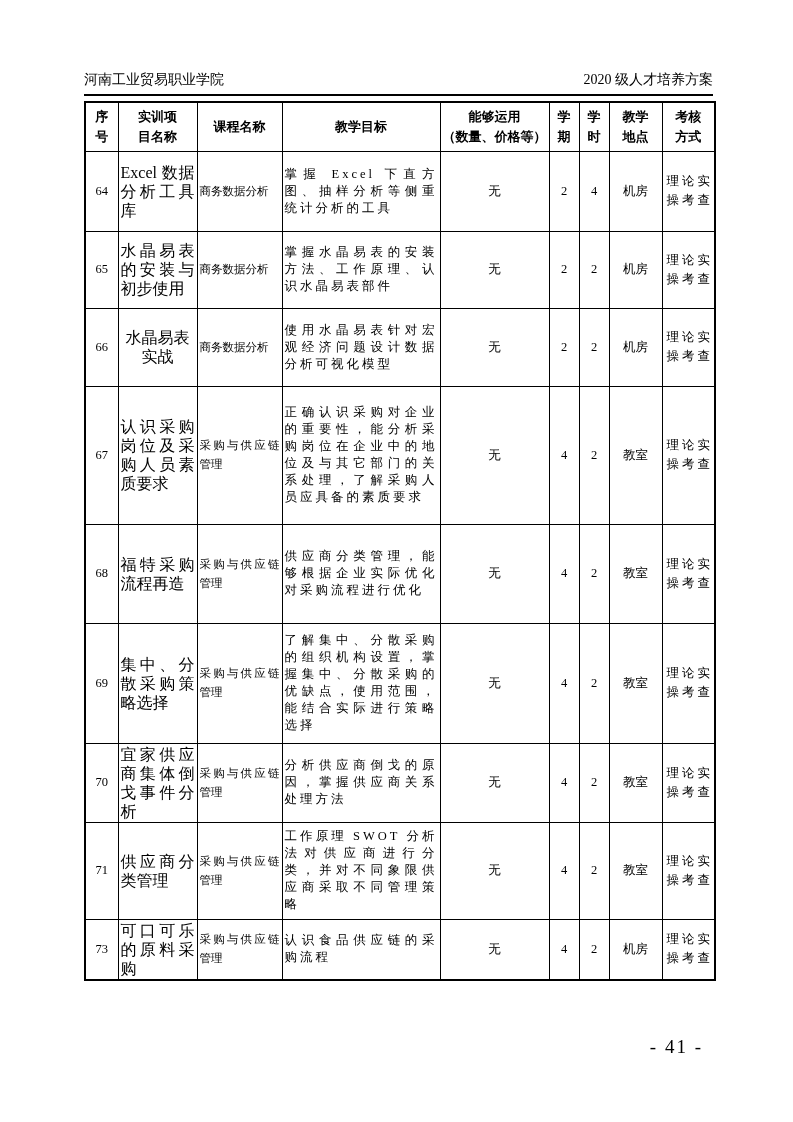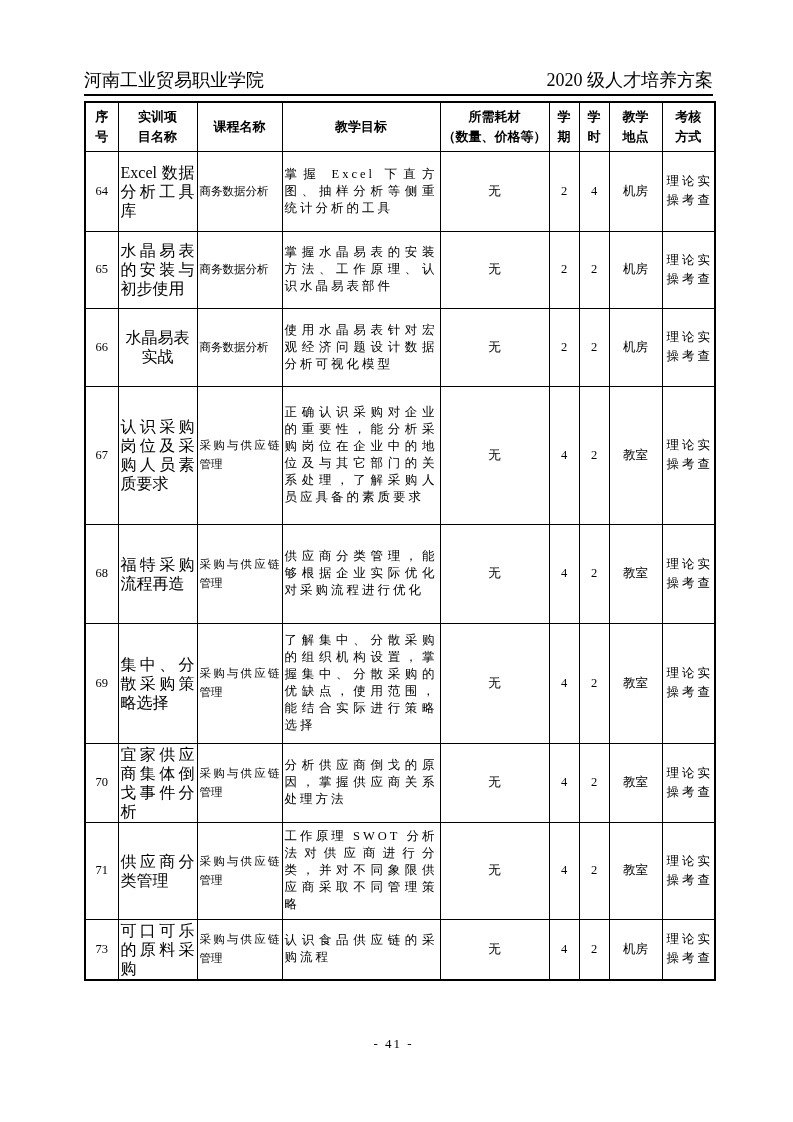--- a/index.html
+++ b/index.html
@@ -9,21 +9,21 @@
     color:#000;
     position:relative;
   }
   .page {
     position:absolute; left:0; top:0; width:793px; height:1122px;
     background:#ffffff; overflow:hidden;
   }
   .hdr {
     position:absolute; left:84px; top:72px; width:629px;
     display:flex; justify-content:space-between; align-items:flex-end;
-    font-size:18px; line-height:16px;
+    font-size:14px; line-height:16px;
     padding-bottom:6px;
     border-bottom:2px solid #000;
   }
   .doc-table {
     position:absolute; left:84px; top:101px;
     border-collapse:collapse; table-layout:fixed;
     width:630px;
     border:2px solid #000;
   }
   .doc-table th, .doc-table td {
@@ -48,21 +48,21 @@
   tbody tr:nth-of-type(10) { height:50px; }
   .doc-table td { font-size:12.5px; line-height:19px; padding:1px 2px; }
   td.c { text-align:center; }
   td.j { text-align:justify; text-justify:inter-character; }
   td.name   { font-size:16px; }
   td.course { font-size:11.5px; }
   td.obj    { letter-spacing:3px; line-height:17px; }
   td.assess { text-align:justify; text-align-last:justify; padding:1px 4px;margin-left:28px; }
   .ftr {
     position:absolute; top:1036px; left:84px; width:619px;
-    text-align:center; font-size:13px; letter-spacing:2px;
+    text-align:right; font-size:19px; letter-spacing:2px;
   }
 </style>
 </head>
 <body>
 
 <div class="page">
 
   <div class="hdr">
     <span>河南工业贸易职业学院</span>
     <span>2020 级人才培养方案</span>
@@ -81,21 +81,21 @@
         <col style="width:53px">
     </colgroup>
     <thead>
       <tr>
           <th>序
 号</th>
           <th>实训项
 目名称</th>
           <th>课程名称</th>
           <th>教学目标</th>
-          <th>所需耗材
+          <th>能够运用
 （数量、价格等）</th>
           <th>学
 期</th>
           <th>学
 时</th>
           <th>教学
 地点</th>
           <th>考核
 方式</th>
         </tr>

